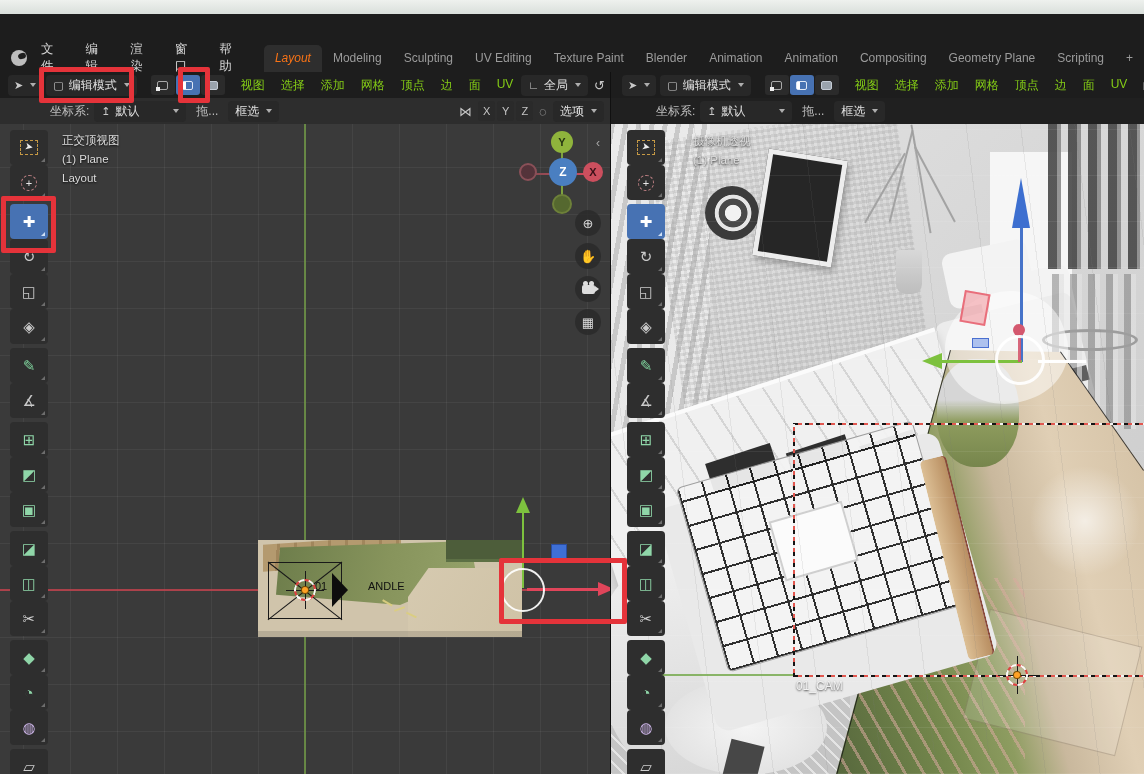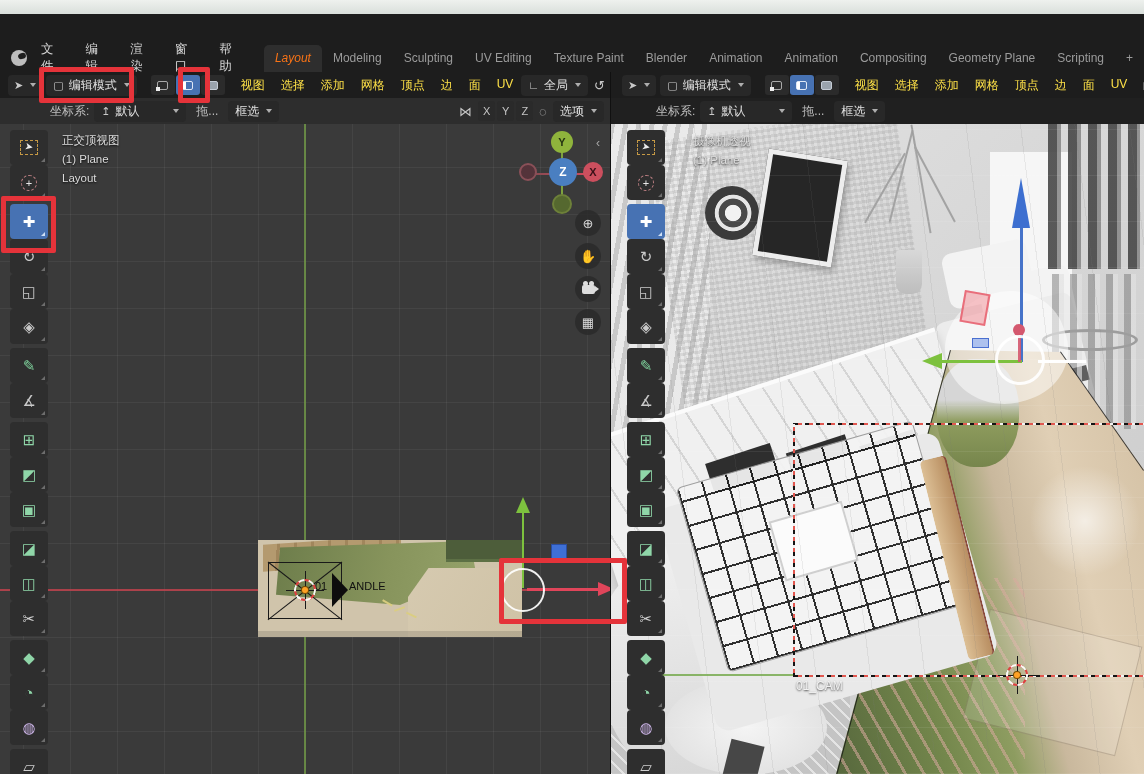--- a/index.html
+++ b/index.html
@@ -38,21 +38,21 @@
   .h2-left  { left:0; width:610px; background:#2d2d2d; padding-left:50px; }
   .h2-right { left:610px; width:534px; background:rgba(33,33,33,0.92); padding-left:46px; }
   .vp-divider { position:absolute; left:610px; top:72px; width:1px; height:702px; background:#101010; z-index:40; }
 
   .dd { display:flex; align-items:center; gap:5px; background:#282828; border-radius:4px;
     height:21px; padding:0 7px; color:#e2e2e2; font-size:12px; white-space:nowrap; }
   .dd .ico { color:#c9c9c9; font-size:11px; }
   .caret { width:0; height:0; border-left:3.5px solid transparent; border-right:3.5px solid transparent;
     border-top:4.5px solid #aeaeae; margin-left:2px; }
   .hdr-menus { display:flex; margin-left:8px; }
-  .hdr-menu-item { font-size:12px; color:#fde047; padding:0 8px; white-space:nowrap; }
+  .hdr-menu-item { font-size:12px; color:#84cc16; padding:0 8px; white-space:nowrap; }
   .mode-btns { display:flex; gap:1px; margin-left:14px; }
   .msb { width:24px; height:20px; border-radius:3px; background:#2b2b2b; display:flex; align-items:center; justify-content:center; }
   .msb.active { background:#4772b3; }
   .msb .vi { position:relative; width:11px; height:9px; border:1px solid #a9a9a9; border-radius:2px; }
   .msb .vi.vert::after { content:""; position:absolute; left:-2px; bottom:-2px; width:4px; height:4px; background:#ededed; }
   .msb .vi.edge { border-color:#dfe8f6; }
   .msb .vi.edge::after { content:""; position:absolute; left:0px; top:0px; width:3px; height:7px; background:#ffffff; }
   .msb .vi.face { background:#9aa3ad; border-color:#c5ccd6; }
   .lbl { font-size:12px; color:#bdbdbd; white-space:nowrap; }
   .h2-left .right-grp { margin-left:auto; display:flex; align-items:center; gap:6px; margin-right:6px; }
@@ -389,21 +389,21 @@
       </div>
       <div class="pp-shadow"></div>
     </div>
 
     <div class="cam-wire">
       <div class="cam-diag" style="transform:translate(-50%,-50%) rotate(38deg);"></div>
       <div class="cam-diag" style="transform:translate(-50%,-50%) rotate(-38deg);"></div>
     </div>
     <div class="cam-tri"></div>
     <span class="cam-label" style="left:315px;">01</span>
-    <span class="cam-label" style="left:349px;text-align:right;">ANDLE</span>
+    <span class="cam-label" style="left:368px;text-align:right;">ANDLE</span>
 
     <div class="cursor3d" style="left:292px; top:453px;">
       <div class="c3-h"></div>
         <div class="c3-v"></div>
       <div class="c3-ring"></div>
         <div class="c3-ring2"></div>
         <div class="c3-dot"></div>
     </div>
 
     <div class="gz-shaft" style="left:522px; top:386px; width:2px; height:78px; background:#7dc13e; z-index:10;"></div>

